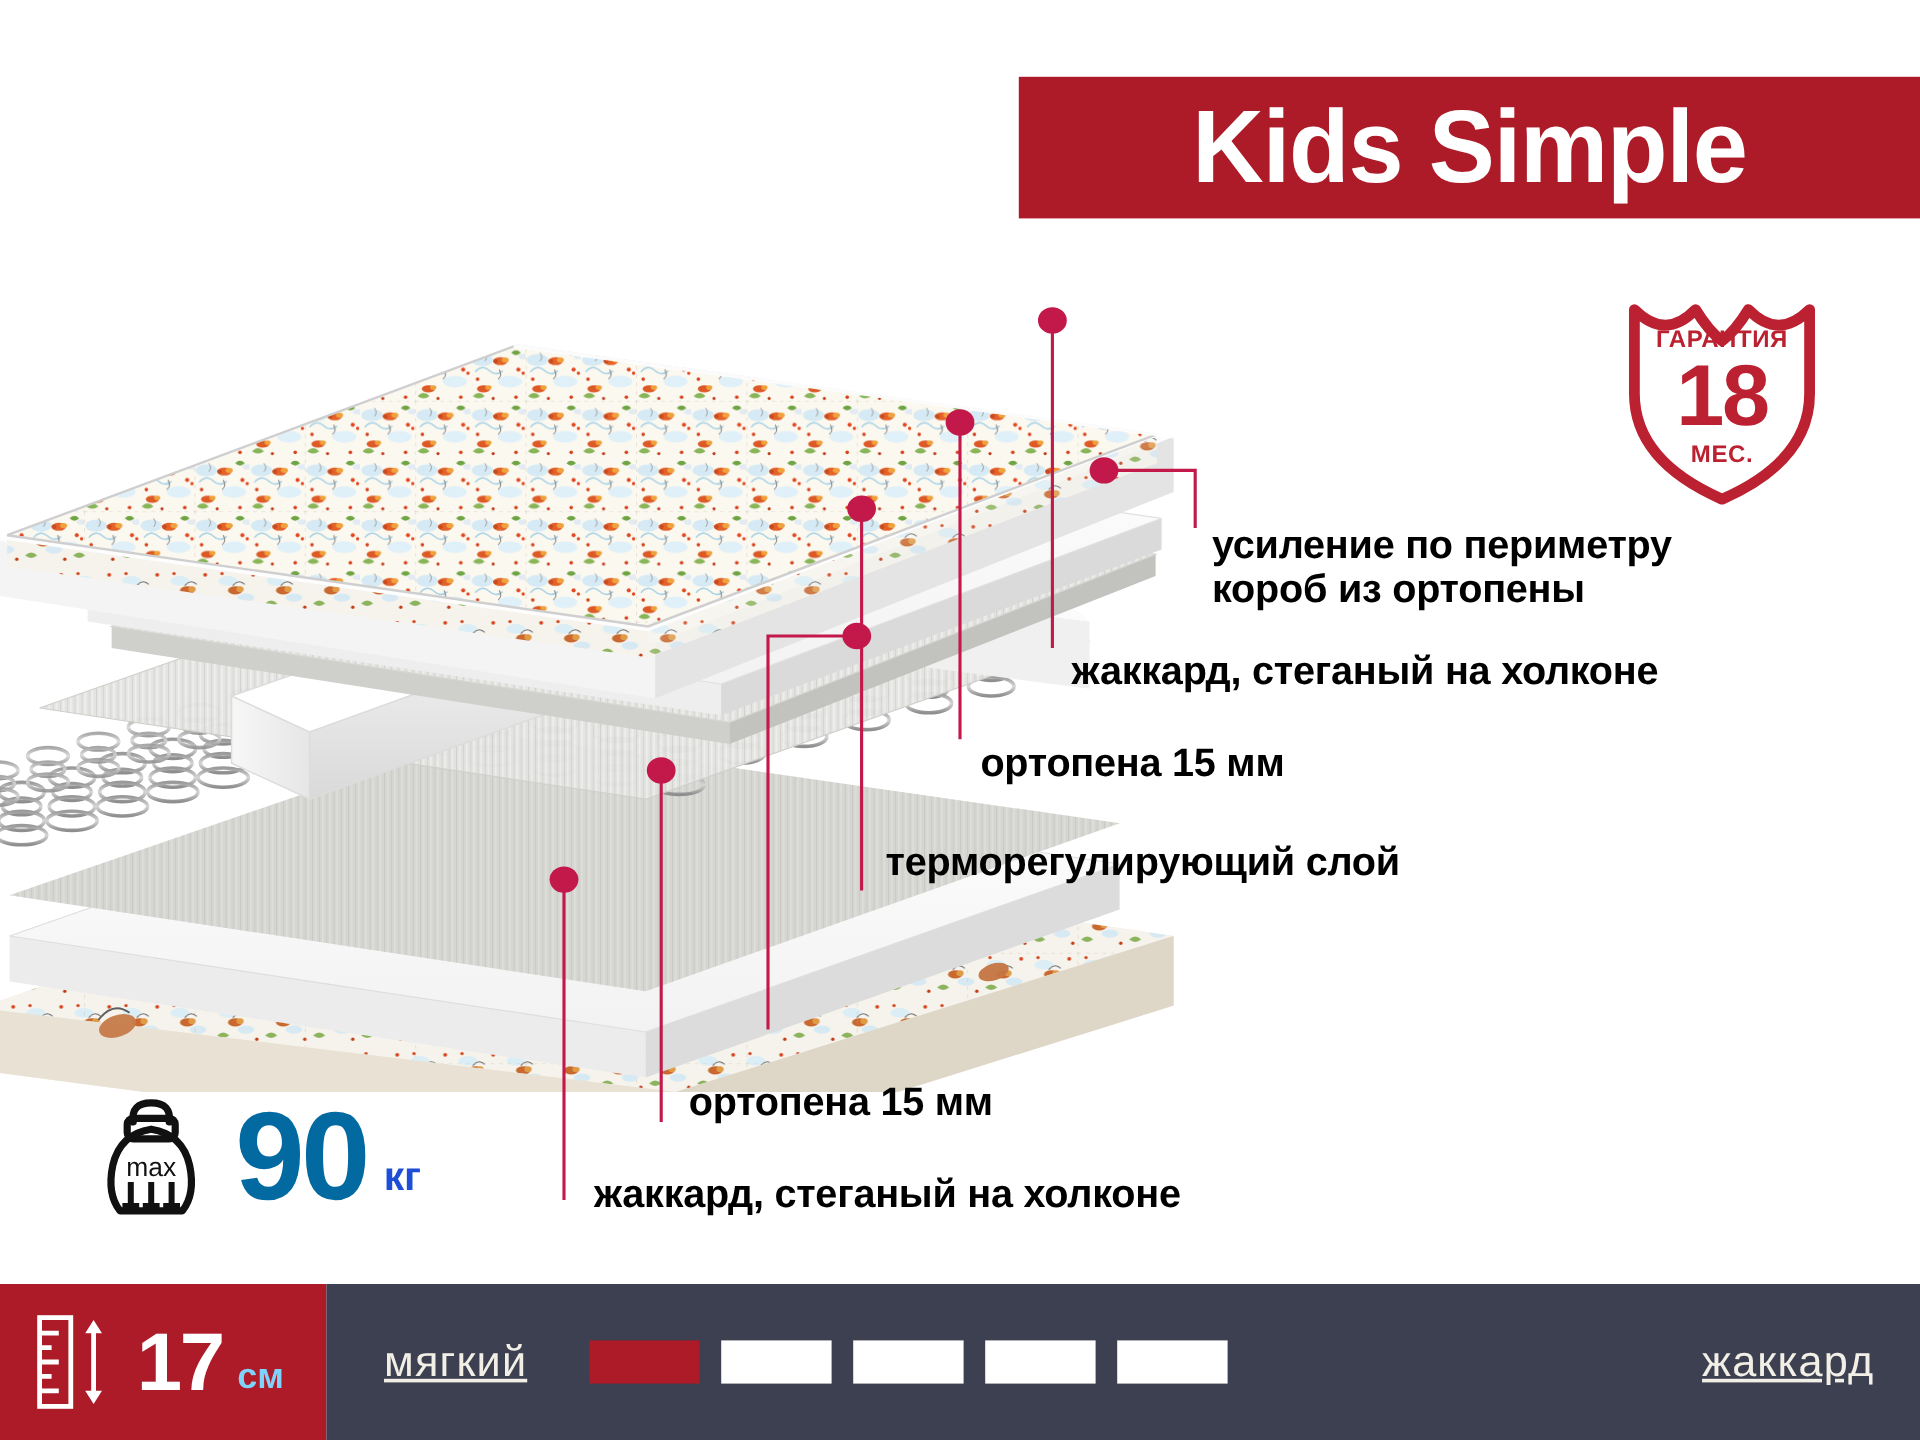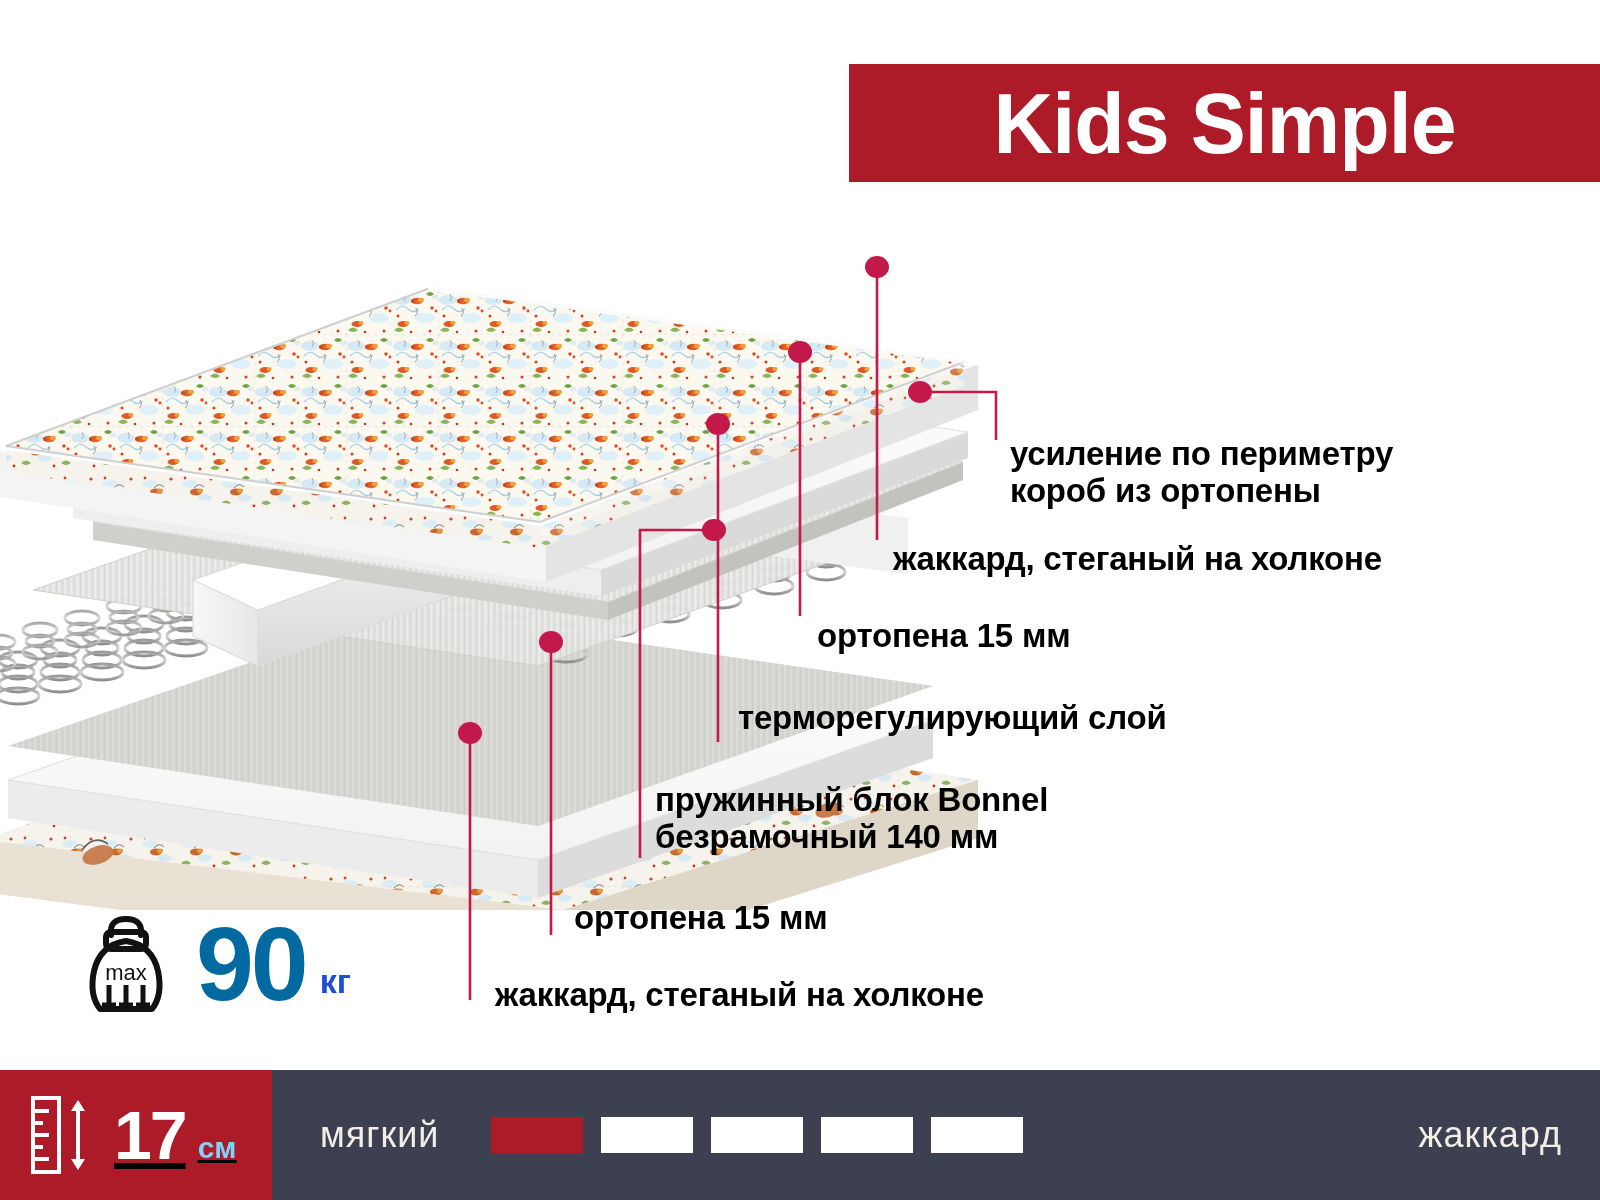--- a/index.html
+++ b/index.html
@@ -51,26 +51,26 @@
   .weight .num{
     color:#0369a1;font-size:104px;font-weight:bold;line-height:.92;
     margin-left:22px;letter-spacing:-3px;
   }
   .weight .unit{
     color:#1d4ed8;font-size:34px;font-weight:600;margin-left:14px;margin-bottom:12px;
   }
 
   
   .bottombar{position:absolute;left:0;top:1070px;width:1600px;height:130px;display:flex;}
-  .bb-red{width:272px;height:130px;background:#ad1a28;display:flex;align-items:center;text-decoration:underline;}
+  .bb-red{width:272px;height:130px;background:#ad1a28;display:flex;align-items:center;}
   .bb-dark{flex:1;height:130px;background:#3d4050;display:flex;align-items:center;position:relative;}
   .ruler-ico{width:66px;height:82px;margin-left:30px;flex:0 0 auto;}
   .h-num{color:#fff;font-size:68px;font-weight:bold;line-height:1;margin-left:18px;letter-spacing:-2px;}
   .h-unit{color:#7dd3fc;font-size:30px;font-weight:bold;margin-left:12px;margin-top:26px;}
-  .soft-txt,.hard-txt{color:#f2efe6;font-size:36px;letter-spacing:1px;font-weight:400;}
+  .soft-txt,.hard-txt{color:#f2efe6;font-size:36px;letter-spacing:1px;font-weight:400;text-decoration:underline;}
   .soft-txt{margin-left:48px;}
   .segs{display:flex;margin-left:52px;gap:18px;}
   .seg{width:92px;height:36px;background:#ffffff;}
   .seg.on{background:#ad1a28;}
   .hard-txt{position:absolute;right:38px;}
 </style>
 </head>
 <body>
 
 <div id="stage">
@@ -343,20 +343,29 @@
 
         <path d="M450 138 L1000 214" stroke="#ffffff" stroke-width="3" fill="none" opacity=".9"></path>
       </g>
     </svg>
   </div>
 
   <div class="title-banner">
     <span class="title-text">Kids Simple</span>
   </div>
 
+  <div class="shield-wrap">
+    <svg viewBox="0 0 190 190">
+      <path d="M22 22 q26 26 51 0 q11 18 22 26 q11 -8 22 -26 q25 26 51 0
+               l0 70 q0 56 -73 88 q-73 -32 -73 -88 Z" fill="#ffffff" stroke="#bb2130" stroke-width="9" stroke-linejoin="round"></path>
+    </svg>
+    <div class="shield-txt shield-g">ГАРАНТИЯ</div>
+    <div class="shield-txt shield-n">18</div>
+    <div class="shield-txt shield-m">МЕС.</div>
+  </div>
 
   <svg id="callouts" viewBox="0 0 1600 1200">
     <g stroke="#c2184a" stroke-width="2.6" fill="none">
 
       <path d="M920 392 L996 392 L996 440"></path>
 
       <path d="M877 267 L877 540"></path>
 
       <path d="M800 352 L800 616"></path>
 
@@ -381,22 +390,20 @@
 
   <div class="label" style="left:1010px;top:436px;">усиление по периметру
 короб из ортопены</div>
 
   <div class="label" style="left:893px;top:541px;">жаккард, стеганый на холконе</div>
 
   <div class="label" style="left:817px;top:618px;">ортопена 15 мм</div>
 
   <div class="label" style="left:738px;top:700px;">терморегулирующий слой</div>
 
-  <div class="label" style="left:655px;top:782px;">пружинный блок Bonnel
-безрамочный 140 мм</div>
 
   <div class="label" style="left:574px;top:900px;">ортопена 15 мм</div>
 
   <div class="label" style="left:495px;top:977px;">жаккард, стеганый на холконе</div>
 
   <div class="weight">
     <svg class="kb" viewBox="0 0 96 108">
       <path d="M33 30 q-2 -16 15 -16 q17 0 15 16" fill="none" stroke="#111" stroke-width="6" stroke-linecap="round"></path>
       <rect x="28" y="27" width="40" height="17" rx="5" fill="none" stroke="#111" stroke-width="6"></rect>
       <path d="M48 36 q-26 4 -32 30 q-5 24 6 38 h52 q11 -14 6 -38 q-6 -26 -32 -30 Z" fill="none" stroke="#111" stroke-width="6" stroke-linejoin="round"></path>

